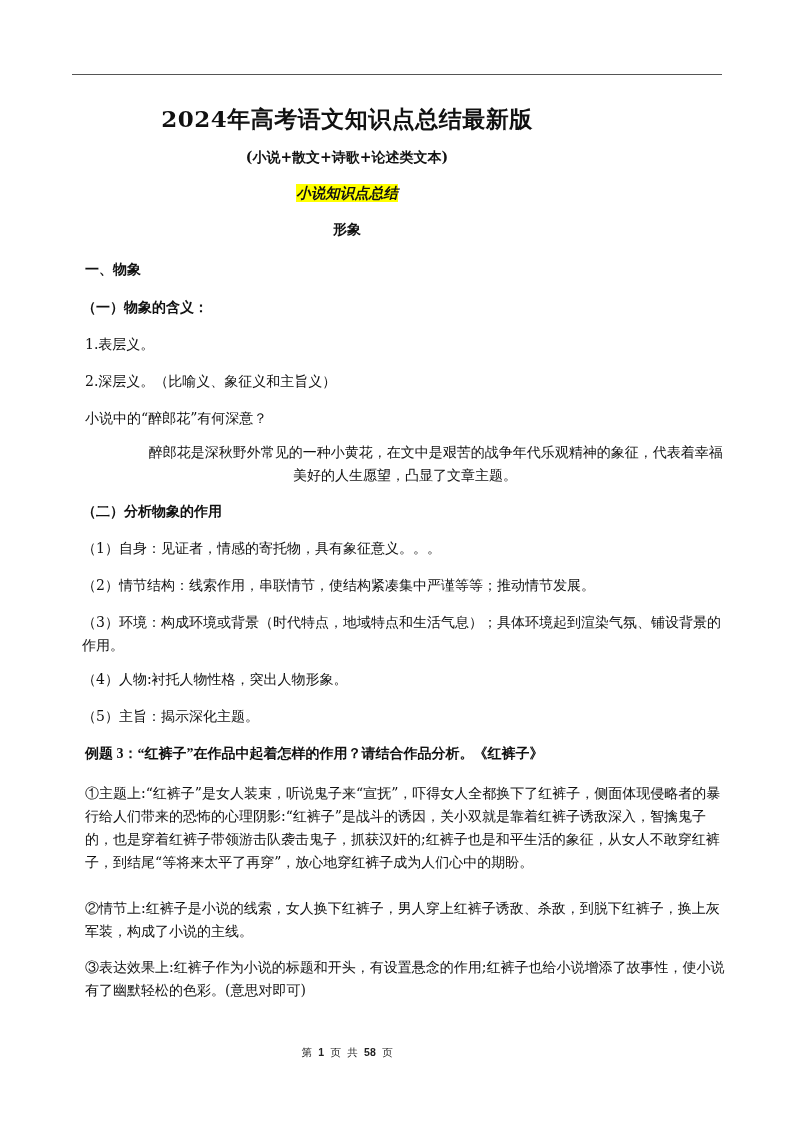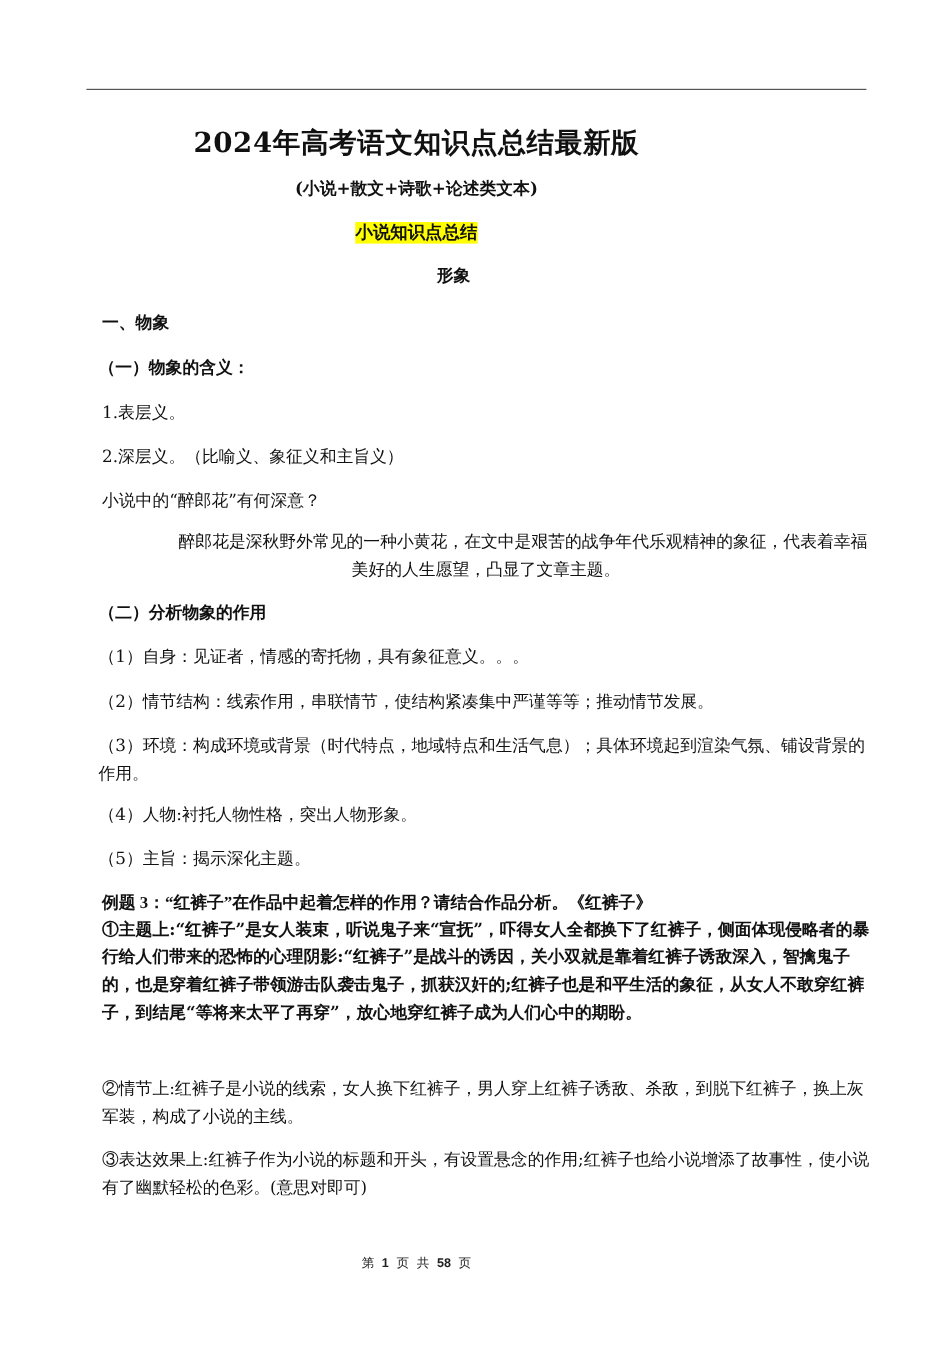--- a/index.html
+++ b/index.html
@@ -6,22 +6,22 @@
   body { width: 793px; height: 1122px; position: relative; overflow: hidden;
          font-family: "DejaVu Serif", "Liberation Serif", serif; color: #111; }
   .rule { position: absolute; left: 72px; top: 74px; width: 650px; height: 0;
           border-top: 1.3px solid #555; }
   .center { position: absolute; left: 0; width: 694px; text-align: center; }
   .title { top: 104px; font-size: 23px; font-weight: bold; letter-spacing: 0.5px;
            font-family: "DejaVu Serif", serif; }
   .subtitle { top: 149px; font-size: 14px; font-weight: bold; }
   .hl-wrap { top: 183px; }
   .hl { background: #ffff00; font-size: 14.5px; font-weight: bold; padding: 1px 0;
-        font-family: "DejaVu Sans", sans-serif; }
-  .sec { top: 221px; font-size: 14px; font-weight: bold; padding-left: 31px; }
+        font-family: "DejaVu Sans", sans-serif; font-style: italic; }
+  .sec { top: 221px; font-size: 14px; font-weight: bold; }
   .p { position: absolute; left: 85px; width: 640px; font-size: 14px; line-height: 23px; }
   .b { font-weight: bold; font-family: Liberation Serif, serif; }
   .indent { text-indent: 4.4em; }
   .footer { top: 1046px; font-size: 10.5px; color: #222; word-spacing: 3px; }
   .footer .n { font-weight: bold; font-family: "Liberation Sans", sans-serif; }
 </style>
 </head>
 <body>
 
 <div class="rule"></div>
@@ -39,21 +39,21 @@
 <div class="p" style="top:370px;">2.深层义。（比喻义、象征义和主旨义）</div>
 <div class="p" style="top:407px;">小说中的“醉郎花”有何深意？</div>
 <div class="p indent" style="top:441px;text-align:center;">醉郎花是深秋野外常见的一种小黄花，在文中是艰苦的战争年代乐观精神的象征，代表着幸福美好的人生愿望，凸显了文章主题。</div>
 <div class="p b" style="top:500px; left:82px;">（二）分析物象的作用</div>
 <div class="p" style="top:537px; left:82px;">（1）自身：见证者，情感的寄托物，具有象征意义。。。</div>
 <div class="p" style="top:574px; left:82px;">（2）情节结构：线索作用，串联情节，使结构紧凑集中严谨等等；推动情节发展。</div>
 <div class="p" style="top:611px; left:82px;">（3）环境：构成环境或背景（时代特点，地域特点和生活气息）；具体环境起到渲染气氛、铺设背景的作用。</div>
 <div class="p" style="top:668px; left:82px;">（4）人物:衬托人物性格，突出人物形象。</div>
 <div class="p" style="top:705px; left:82px;">（5）主旨：揭示深化主题。</div>
 <div class="p b" style="top:742px;">例题 3：“红裤子”在作品中起着怎样的作用？请结合作品分析。《红裤子》</div>
-<div class="p" style="top:764px;font-weight:bold;">①主题上:“红裤子”是女人装束，听说鬼子来“宣抚”，吓得女人全都换下了红裤子，侧面体现侵略者的暴行给人们带来的恐怖的心理阴影:“红裤子”是战斗的诱因，关小双就是靠着红裤子诱敌深入，智擒鬼子的，也是穿着红裤子带领游击队袭击鬼子，抓获汉奸的;红裤子也是和平生活的象征，从女人不敢穿红裤子，到结尾“等将来太平了再穿”，放心地穿红裤子成为人们心中的期盼。</div>
+<div class="p" style="top:782px;">①主题上:“红裤子”是女人装束，听说鬼子来“宣抚”，吓得女人全都换下了红裤子，侧面体现侵略者的暴行给人们带来的恐怖的心理阴影:“红裤子”是战斗的诱因，关小双就是靠着红裤子诱敌深入，智擒鬼子的，也是穿着红裤子带领游击队袭击鬼子，抓获汉奸的;红裤子也是和平生活的象征，从女人不敢穿红裤子，到结尾“等将来太平了再穿”，放心地穿红裤子成为人们心中的期盼。</div>
 <div class="p" style="top:897px;">②情节上:红裤子是小说的线索，女人换下红裤子，男人穿上红裤子诱敌、杀敌，到脱下红裤子，换上灰军装，构成了小说的主线。</div>
 <div class="p" style="top:956px;">③表达效果上:红裤子作为小说的标题和开头，有设置悬念的作用;红裤子也给小说增添了故事性，使小说有了幽默轻松的色彩。(意思对即可)</div>
 
 <div class="center footer">
   <span>第</span>
   <span class="n">1</span>
   <span>页 共</span>
   <span class="n">58</span>
   <span>页</span>
 </div>

